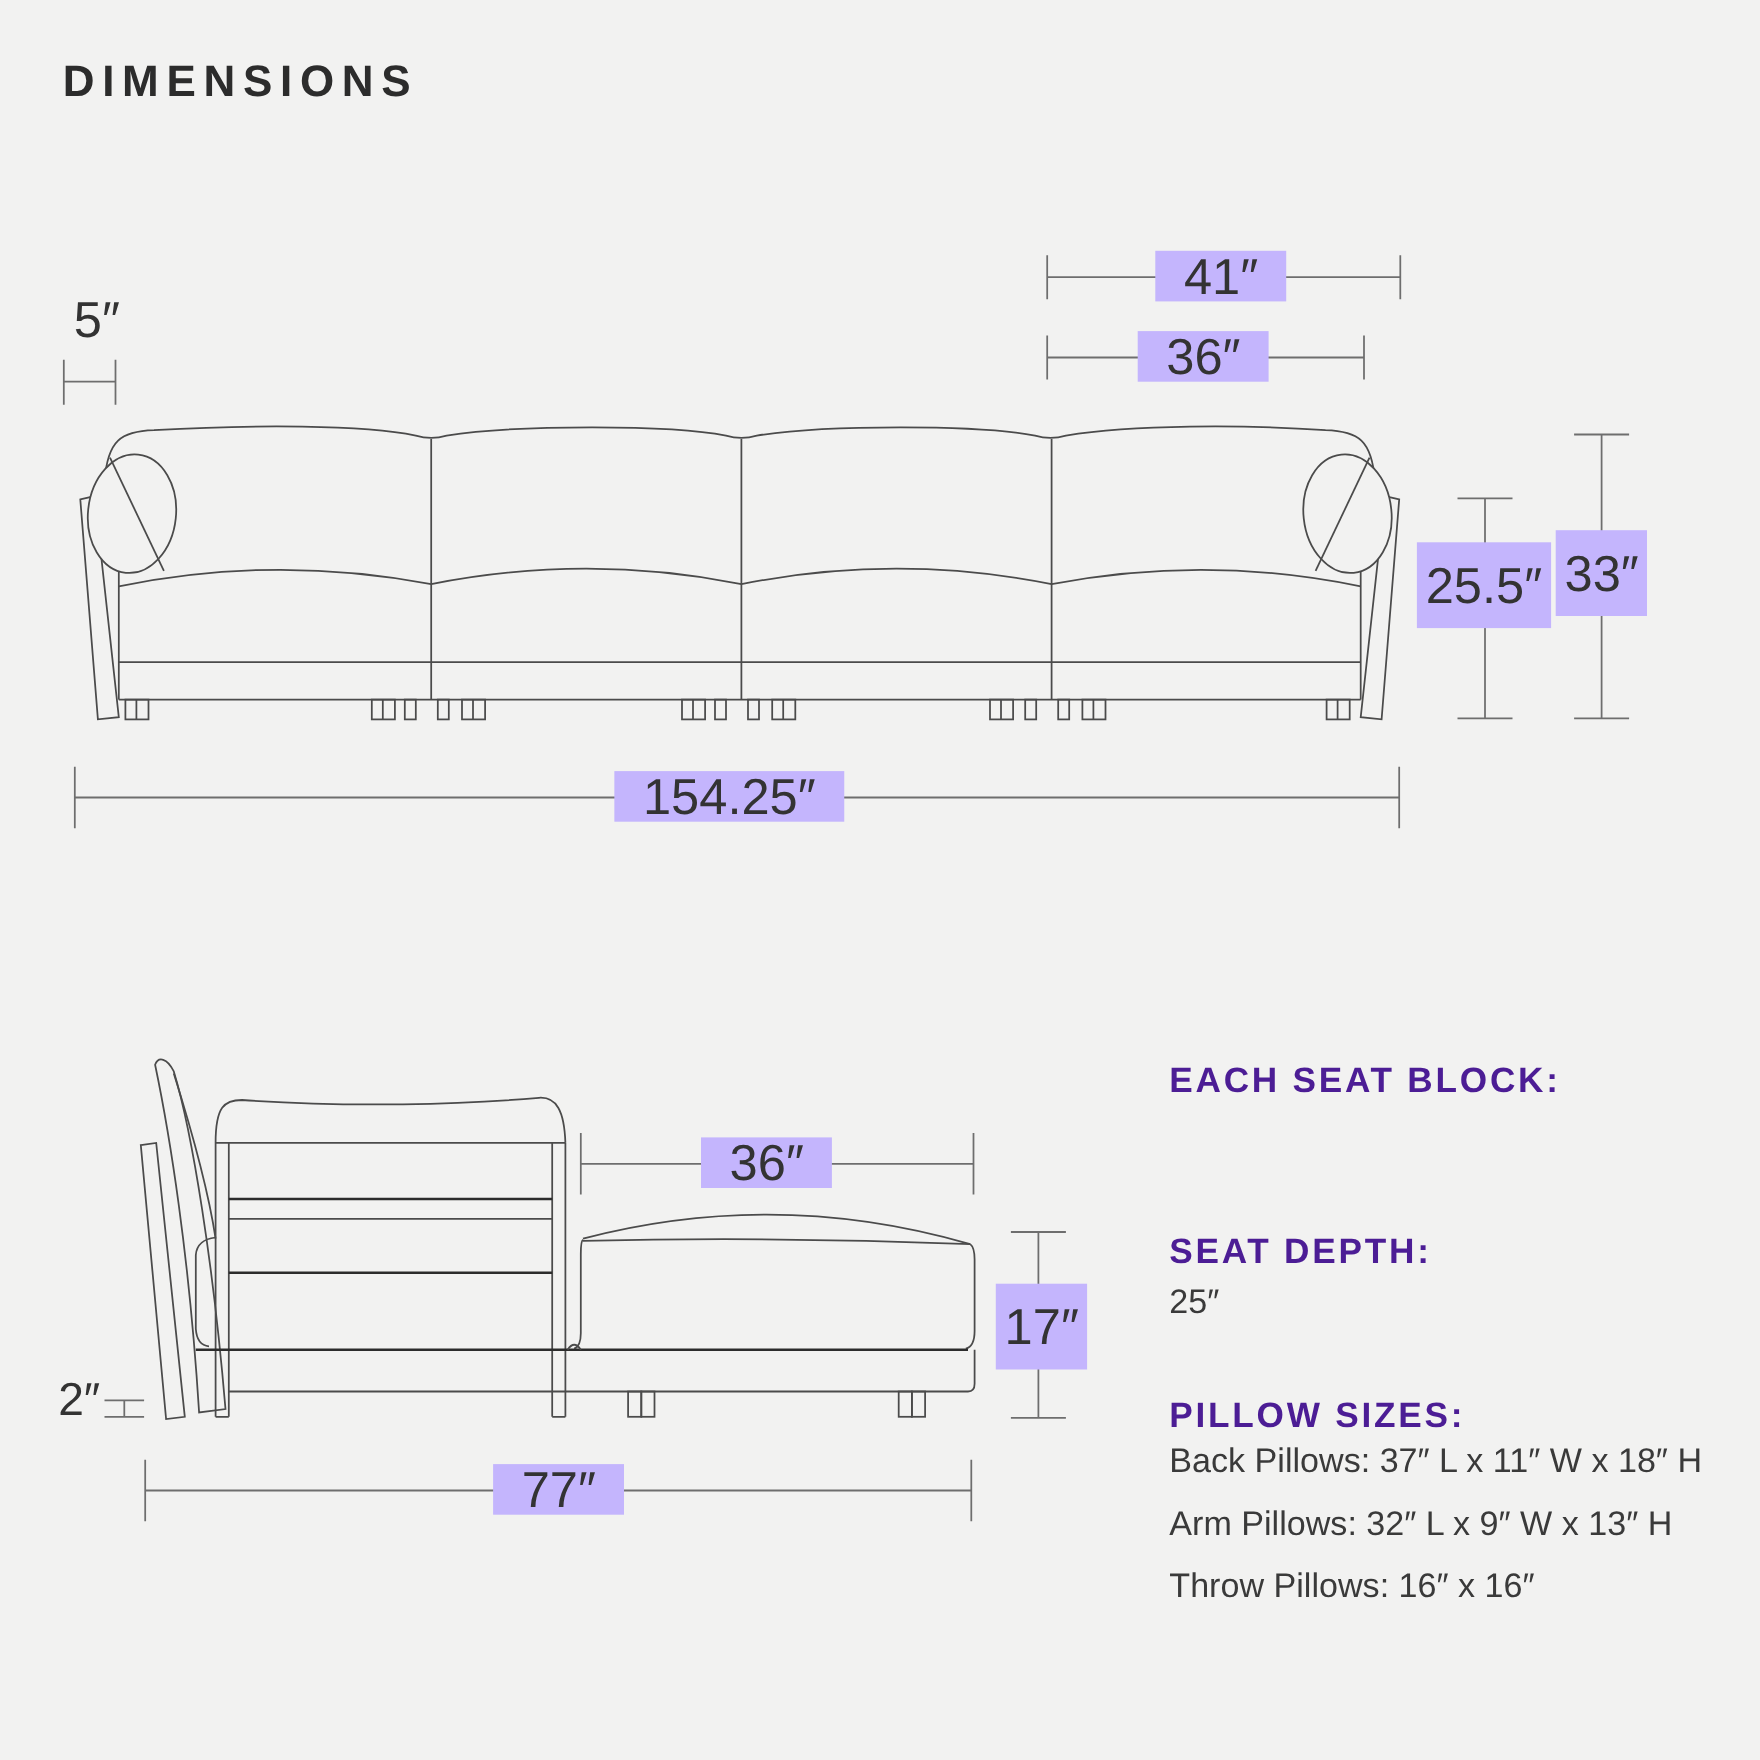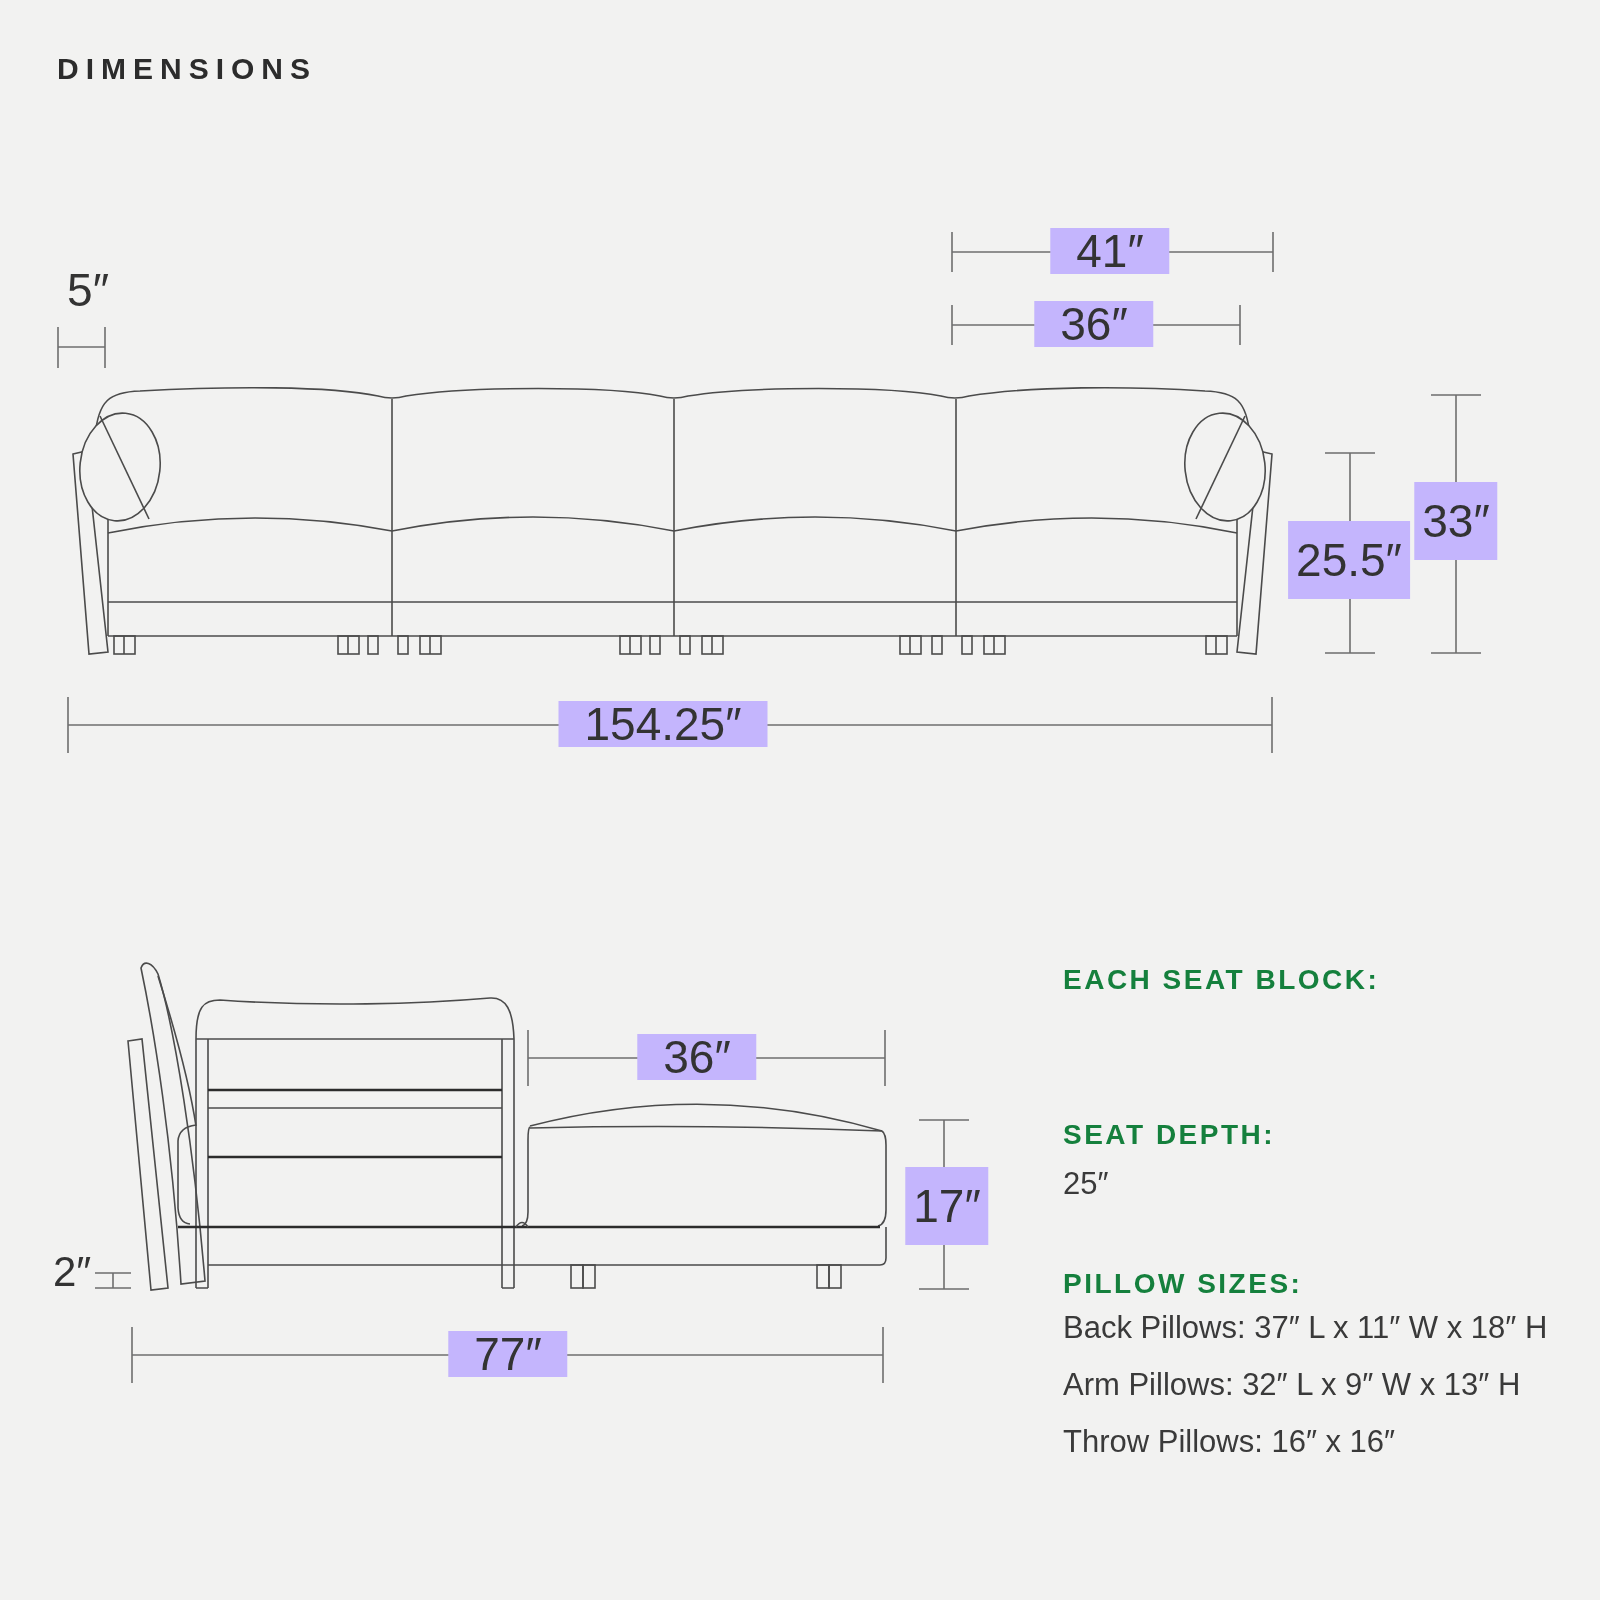--- a/index.html
+++ b/index.html
@@ -10,43 +10,43 @@
   .canvas{
     position:relative;
     width:1600px;height:1600px;
     background:#f2f2f1;
     overflow:hidden;
     margin:0 auto;
   }
   svg.drawing{position:absolute;left:0;top:0;}
   .title{
     position:absolute;left:57px;top:52px;
-    font-size:30px;font-weight:bold;letter-spacing:7px;
+    font-size:40px;font-weight:bold;letter-spacing:7px;
     color:#2c2c2c;
   }
   .dim-label{
     position:absolute;
     transform:translate(-50%,-50%);
     font-size:46px;font-weight:400;
     color:#333333;
     background:#c4b5fd;
     white-space:nowrap;
     line-height:1;
   }
   .dim-label.h{padding:0 26px;}
   .dim-label.v{padding:16px 8px;}
   .dim-label.free{background:transparent;padding:0;}
   .dim-label.small{font-size:42px;}
   .spec-line{
     position:absolute;left:1063px;
     white-space:nowrap;line-height:1.15;
   }
   .spec-heading{
-    font-size:28px;font-weight:bold;letter-spacing:2.5px;
-    color:#15803d;
+    font-size:32px;font-weight:bold;letter-spacing:2.5px;
+    color:#4c1d95;
   }
   .spec-body{
     font-size:31px;font-weight:400;
     color:#3a3a3a;
   }
 </style>
 </head>
 <body>
 
 <div class="canvas">
@@ -192,21 +192,21 @@
       <g>
         <path d="M 132,1355 L 883,1355"></path>
         <path d="M 132,1327 L 132,1383 M 883,1327 L 883,1383"></path>
       </g>
     </g>
   </svg>
 
   <div class="dim-label free" style="left:88px;top:290px;">5″</div>
   <div class="dim-label h" style="left:1110px;top:251px;">41″</div>
   <div class="dim-label h" style="left:1094px;top:324px;">36″</div>
-  <div class="dim-label v" style="left:1349px;top:560px;">25.5″</div>
+  <div class="dim-label v" style="left:1349px;top:532px;">25.5″</div>
   <div class="dim-label v" style="left:1456px;top:521px;">33″</div>
   <div class="dim-label h" style="left:663px;top:724px;">154.25″</div>
 
   <div class="dim-label h" style="left:697px;top:1057px;">36″</div>
   <div class="dim-label v" style="left:947px;top:1206px;text-align:right;">17″</div>
   <div class="dim-label free small" style="left:72px;top:1272px;">2″</div>
   <div class="dim-label h" style="left:508px;top:1354px;">77″</div>
 
   <div class="spec-line spec-heading" style="top:964px;">EACH SEAT BLOCK:</div>
 

